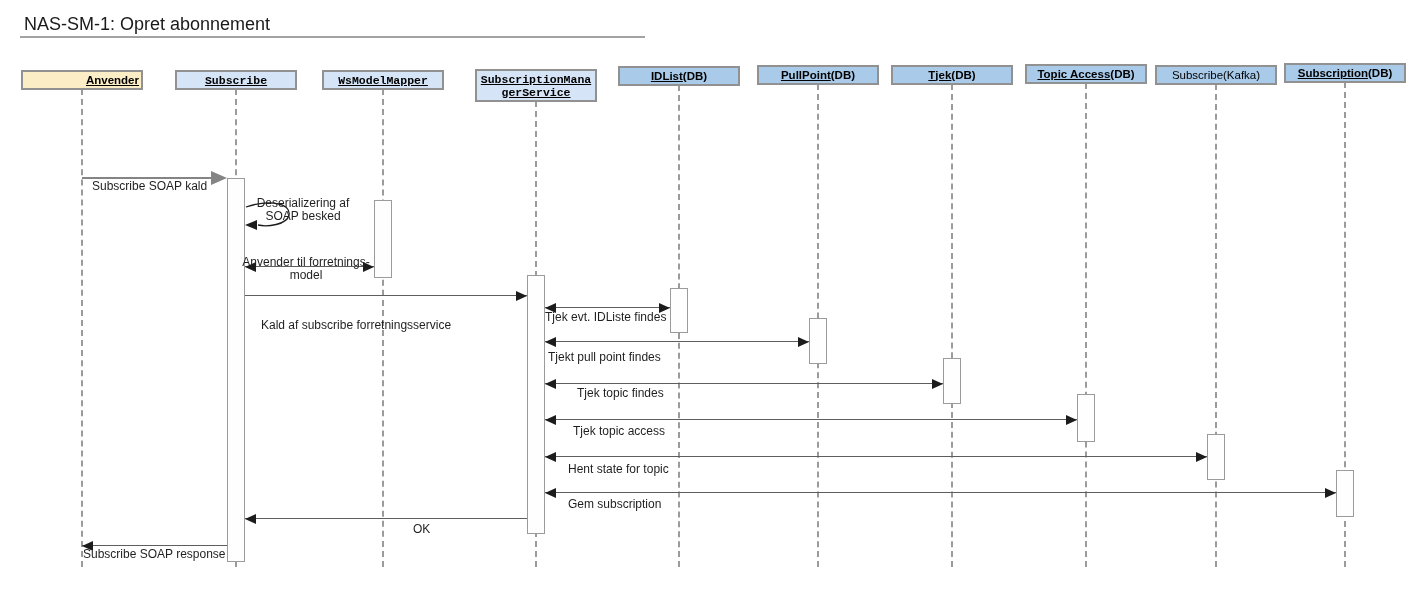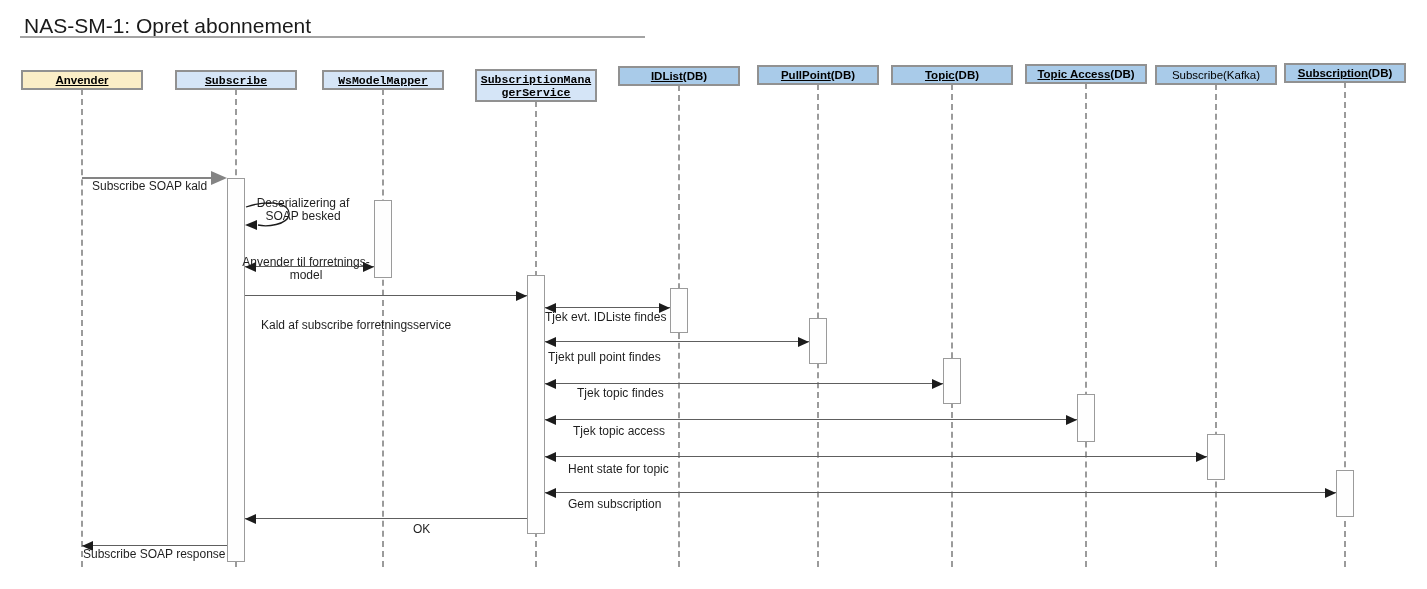--- a/index.html
+++ b/index.html
@@ -1,30 +1,30 @@
 <!DOCTYPE html>
 <html style="--actor-fill: #FBEEC7; --service-fill: #D5E5F7; --db-fill: #A9CBE9; --box-border: #919191; --lifeline: #9b9b9b; --line: #5e5e5e; --head: #1c1c1c; --call-line: #848484; --rule: #a3a3a3;"><head>
 <meta charset="utf-8">
 <style>
   html,body{margin:0;padding:0;background:#ffffff;}
   .canvas{
     position:relative;width:1427px;height:589px;background:#fff;overflow:hidden;
     font-family:"Liberation Sans","DejaVu Sans",sans-serif;color:#1a1a1a;
   }
-  .title{position:absolute;font-size:21px;color:#1a1a1a;white-space:nowrap;}
+  .title{position:absolute;font-size:18px;color:#1a1a1a;white-space:nowrap;}
   .title-rule{position:absolute;height:0;border-top:2px solid var(--rule,#a3a3a3);}
   
   .phead{
     position:absolute;box-sizing:border-box;width:122px;height:20px;
     border:2px solid var(--box-border,#919191);
     display:flex;align-items:center;justify-content:center;
     font-size:11.5px;font-weight:bold;color:#000;text-align:center;line-height:13px;
     overflow-wrap:anywhere;padding:0 2px;
   }
-  .phead.actor{background:var(--actor-fill,#FBEEC7);}
+  .phead.actor{background:var(--actor-fill,#FBEEC7);justify-content:flex-end;}
   .phead.service{background:var(--service-fill,#D5E5F7);font-family:Liberation Mono, monospace;}
   .phead.db{background:var(--db-fill,#A9CBE9);}
   .phead.plain{font-weight:normal;}
   .phead .u{text-decoration:underline;}
   .phead.tall{height:33px;}
   
   .lifeline{position:absolute;width:0;border-left:2px dashed var(--lifeline,#9b9b9b);}
   
   .activation{
     position:absolute;box-sizing:border-box;width:18px;background:#fefefe;
@@ -77,21 +77,21 @@
   <div class="phead service tall" style="left:475px;top:69px">
     <span class="u">SubscriptionManagerService</span>
   </div>
   <div class="phead db" style="left:618px;top:66px">
     <span><span class="u">IDList</span><span>(DB)</span></span>
   </div>
   <div class="phead db" style="left:757px;top:65px">
     <span><span class="u">PullPoint</span><span>(DB)</span></span>
   </div>
   <div class="phead db" style="left:891px;top:65px">
-    <span><span class="u">Topic</span><span>(DB)</span></span>
+    <span><span class="u">Tjek</span><span>(DB)</span></span>
   </div>
   <div class="phead db" style="left:1025px;top:64px">
     <span><span class="u">Topic Access</span><span>(DB)</span></span>
   </div>
   <div class="phead db plain" style="left:1155px;top:65px">
     <span>Subscribe(Kafka)</span>
   </div>
   <div class="phead db" style="left:1284px;top:63px">
     <span><span class="u">Subscription</span><span>(DB)</span></span>
   </div>

